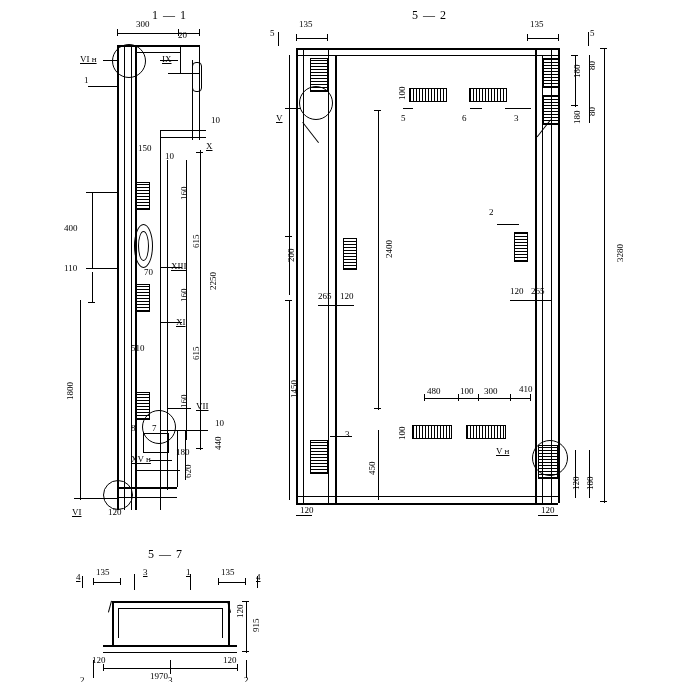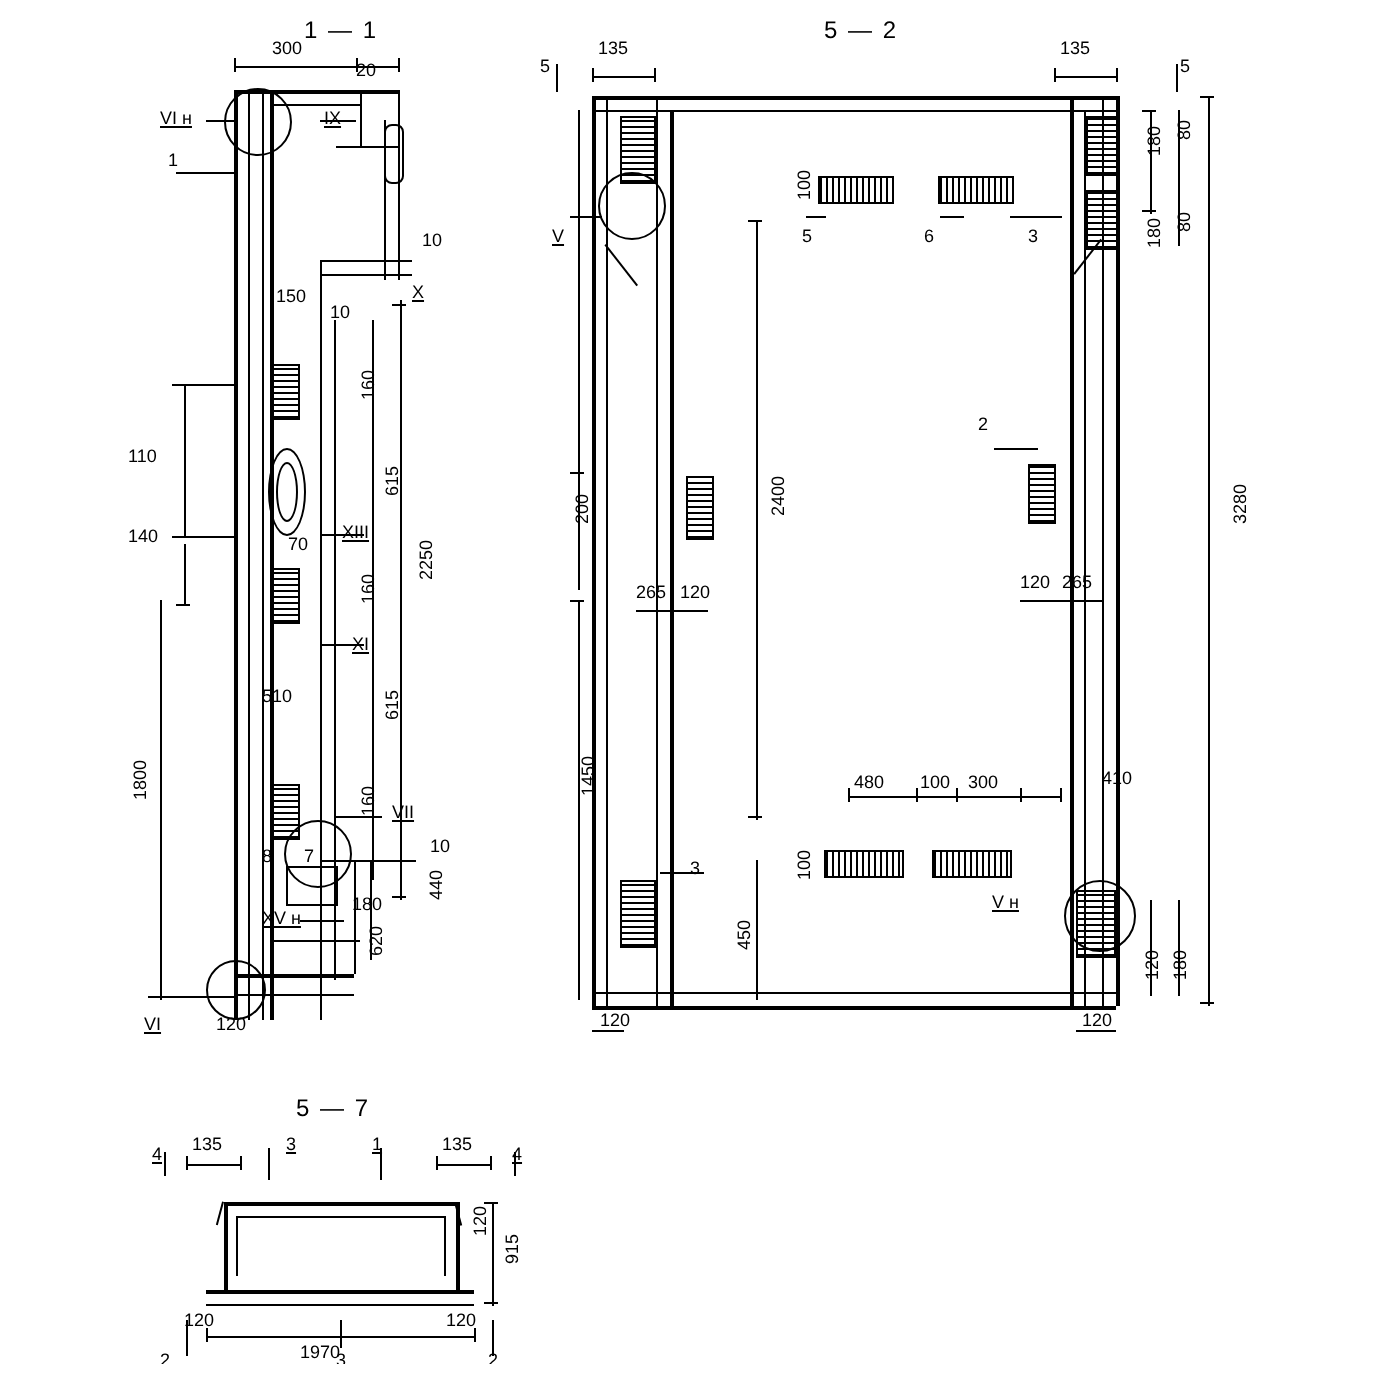--- a/index.html
+++ b/index.html
@@ -1,17 +1,17 @@
 <!DOCTYPE html>
 <html><head>
 <meta charset="utf-8">
 <style>
   html,body{margin:0;padding:0;}
   body{width:700px;height:700px;background:#ffffff;font-family:"Liberation Sans",sans-serif;}
-  #sheet{position:relative;width:700px;height:682px;overflow:hidden;}
+  #sheet{position:relative;width:700px;height:682px;overflow:hidden;font-family:Liberation Serif, serif;}
   .lbl{position:absolute;font-size:9px;color:#000;white-space:nowrap;line-height:1;}
   .lblv{position:absolute;font-size:9px;color:#000;white-space:nowrap;line-height:1;
         transform-origin:0 0;transform:rotate(-90deg);}
   .ttl{position:absolute;font-size:12px;color:#000;white-space:nowrap;letter-spacing:1px;}
   .ln{position:absolute;background:#000;}
   .h{height:1px;}
   .v{width:1px;}
   .h2{height:2px;}
   .v2{width:2px;}
   .circ{position:absolute;border:1.2px solid #000;border-radius:50%;}
@@ -102,24 +102,24 @@
     <div class="tickh" style="left:196px;top:152px;"></div>
     <div class="tickh" style="left:196px;top:448px;"></div>
     <div class="ln v" style="left:186px;top:160px;height:280px;"></div>
 
     <div class="lbl" style="left:136px;top:20px;">300</div>
     <div class="lbl" style="left:178px;top:31px;">20</div>
     <div class="lbl" style="left:211px;top:116px;">10</div>
     <div class="lbl" style="left:138px;top:144px;">150</div>
     <div class="lbl" style="left:165px;top:152px;">10</div>
     <div class="lblv" style="left:180px;top:200px;">160</div>
-    <div class="lbl" style="left:64px;top:224px;">110</div>
+    <div class="lbl" style="left:64px;top:224px;">400</div>
     <div class="lblv" style="left:192px;top:248px;">615</div>
     <div class="lblv" style="left:209px;top:290px;">2250</div>
-    <div class="lbl" style="left:64px;top:264px;">140</div>
+    <div class="lbl" style="left:64px;top:264px;">110</div>
     <div class="lbl" style="left:144px;top:268px;">70</div>
     <div class="lblv" style="left:180px;top:302px;">160</div>
     <div class="lbl" style="left:131px;top:344px;">510</div>
     <div class="lblv" style="left:192px;top:360px;">615</div>
     <div class="lblv" style="left:66px;top:400px;">1800</div>
     <div class="lblv" style="left:180px;top:408px;">160</div>
     <div class="lbl" style="left:215px;top:419px;">10</div>
     <div class="lblv" style="left:214px;top:450px;">440</div>
     <div class="lbl" style="left:176px;top:448px;">180</div>
     <div class="lblv" style="left:184px;top:478px;">620</div>
@@ -231,21 +231,21 @@
     <div class="lblv" style="left:287px;top:262px;">200</div>
     <div class="lblv" style="left:616px;top:262px;">3280</div>
     <div class="lbl" style="left:318px;top:292px;">265</div>
     <div class="lbl" style="left:340px;top:292px;">120</div>
     <div class="lbl" style="left:510px;top:287px;">120</div>
     <div class="lbl" style="left:531px;top:287px;">265</div>
     <div class="lblv" style="left:290px;top:398px;">1450</div>
     <div class="lbl" style="left:427px;top:387px;">480</div>
     <div class="lbl" style="left:460px;top:387px;">100</div>
     <div class="lbl" style="left:484px;top:387px;">300</div>
-    <div class="lbl" style="left:519px;top:385px;margin-left:32px;">410</div>
+    <div class="lbl" style="left:519px;top:385px;">410</div>
     <div class="lblv" style="left:398px;top:440px;">100</div>
     <div class="lblv" style="left:368px;top:475px;">450</div>
     <div class="lblv" style="left:572px;top:490px;">120</div>
     <div class="lblv" style="left:586px;top:490px;">180</div>
     <div class="lbl" style="left:300px;top:506px;">120</div>
     <div class="lbl" style="left:541px;top:506px;">120</div>
 
     <div class="lbl ud" style="left:276px;top:114px;">V</div>
     <div class="lbl ud" style="left:496px;top:447px;">V н</div>
     <div class="lbl" style="left:401px;top:114px;">5</div>

